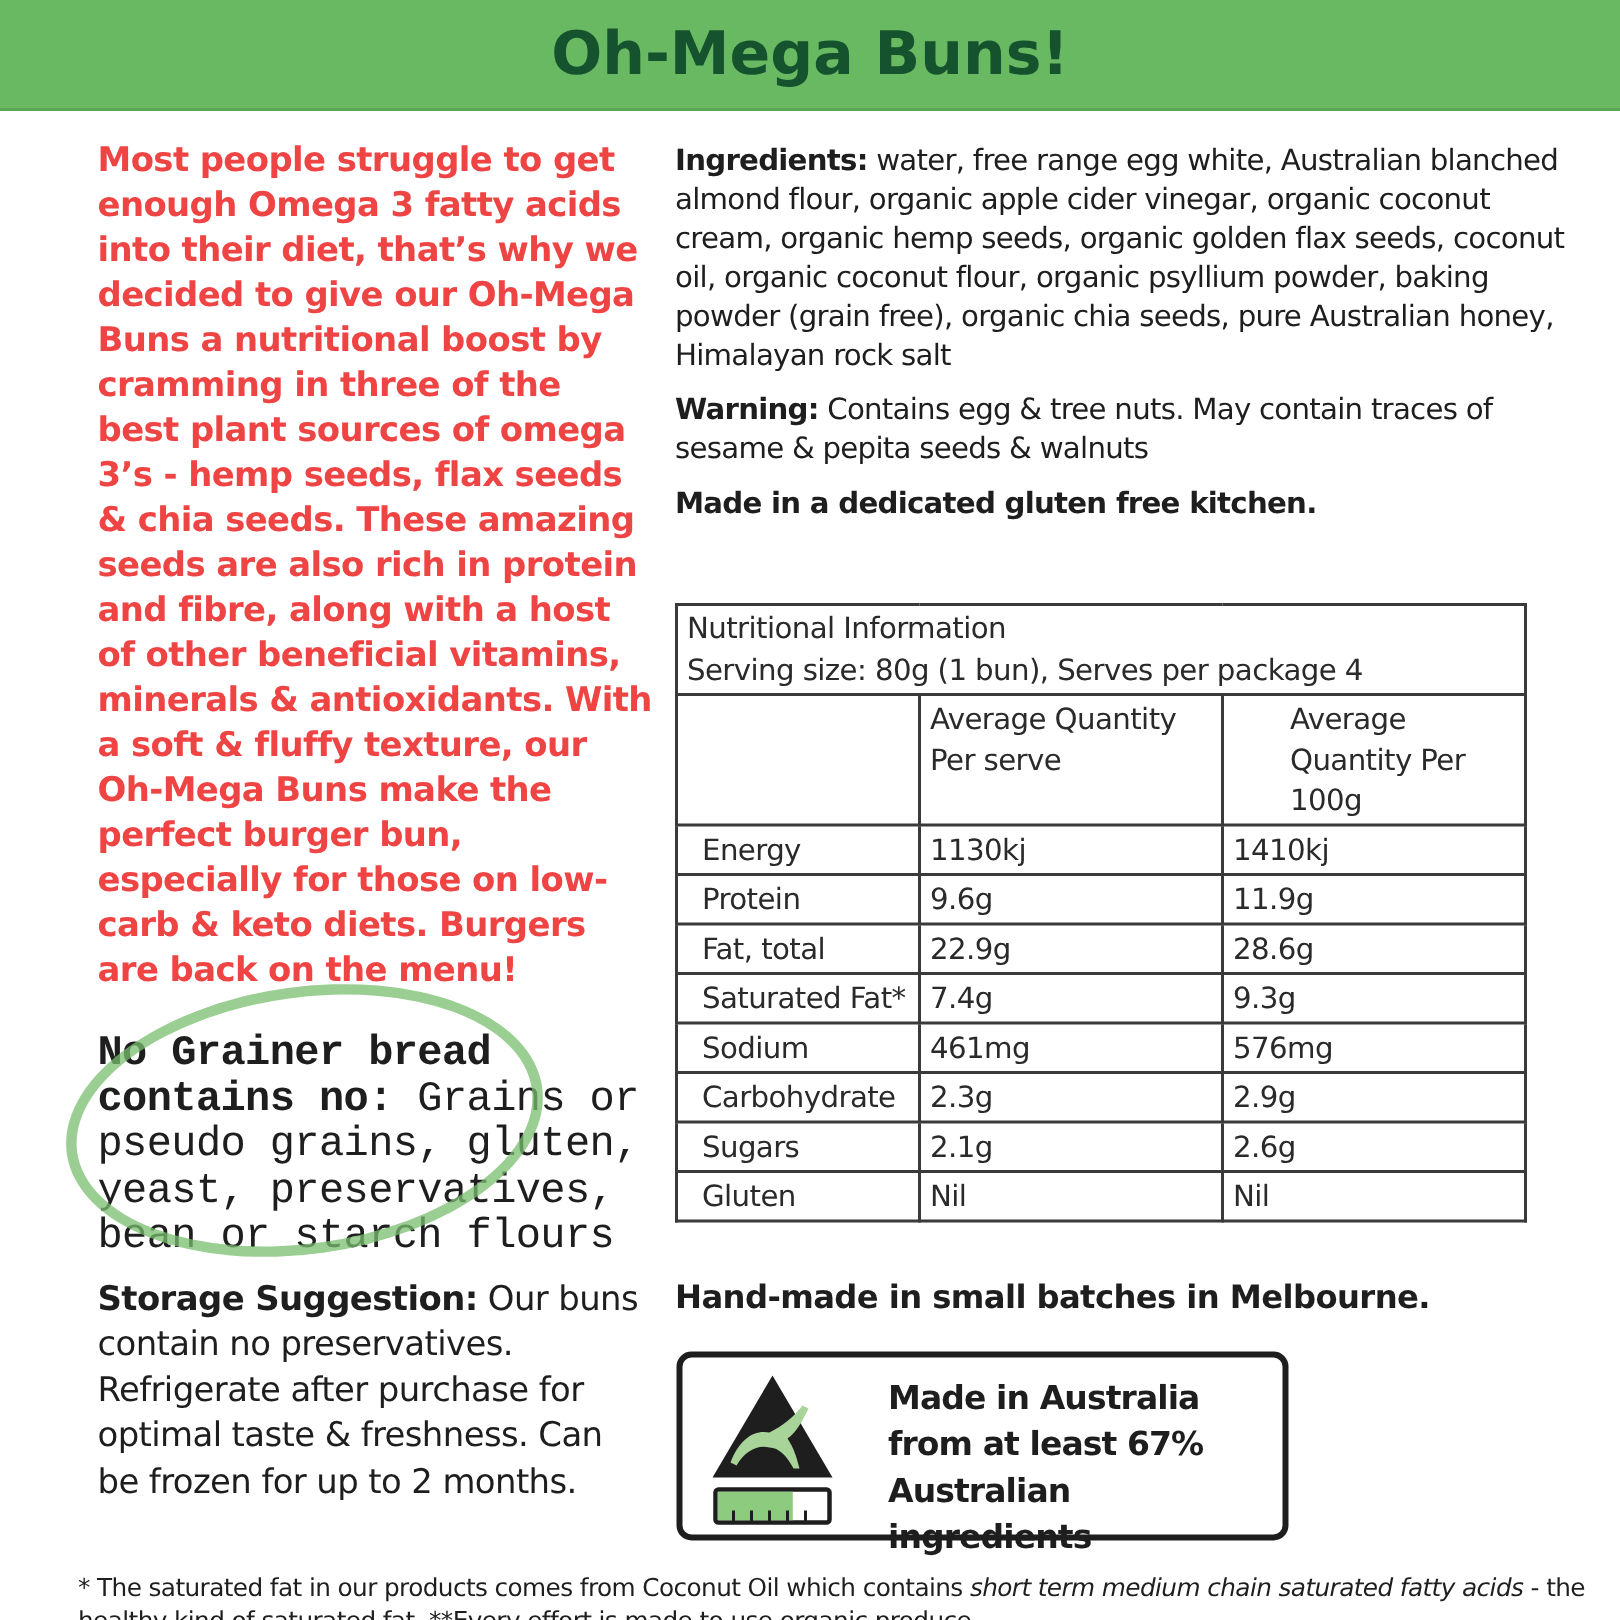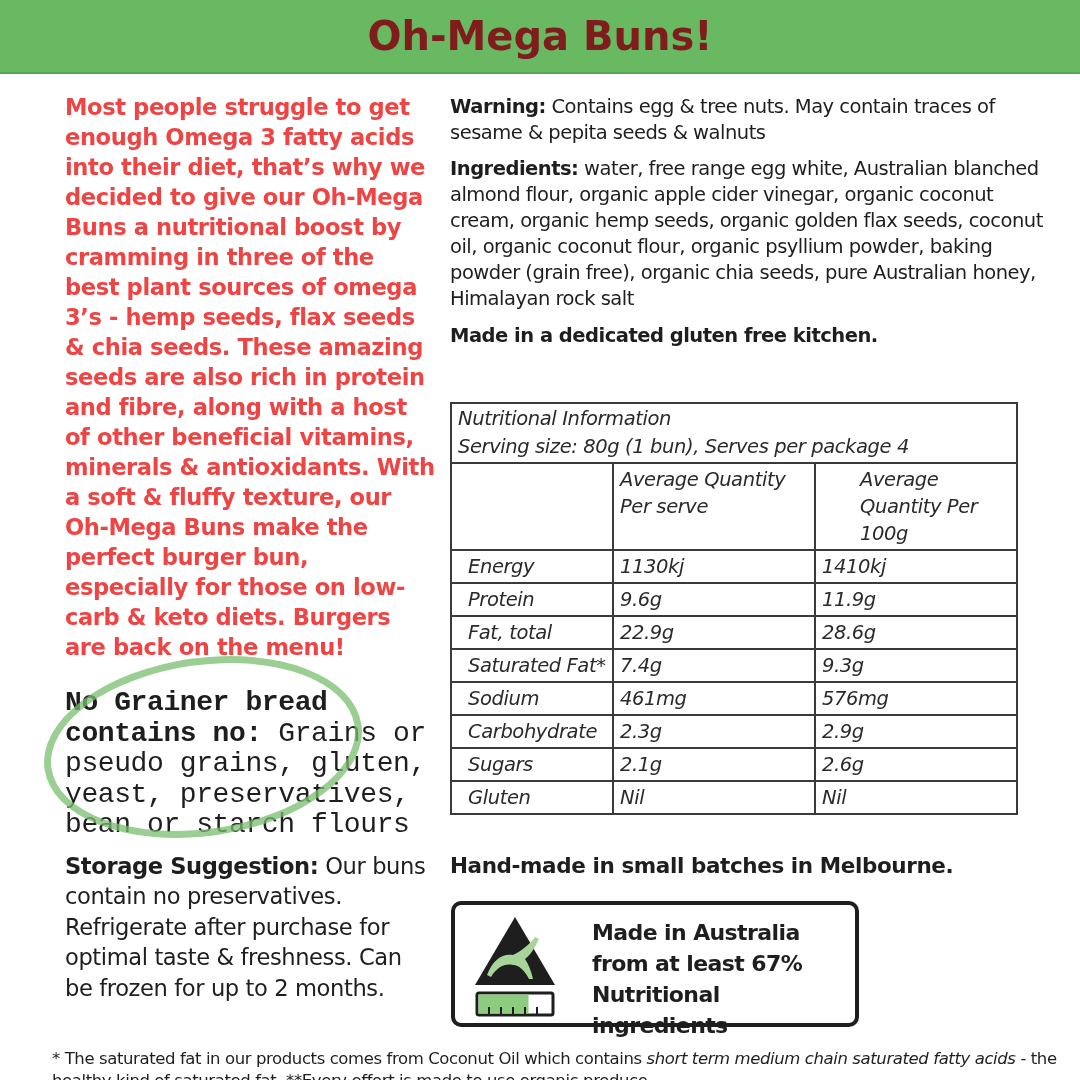--- a/index.html
+++ b/index.html
@@ -7,21 +7,21 @@
   body { font-family: "Liberation Sans", "DejaVu Sans", sans-serif; color: #1e1e1e; position: relative; }
 
   .banner {
     position: absolute; left: 0; top: 0; width: 1080px; height: 74px;
     background: #69b862;
     display: flex; align-items: center; justify-content: center;
     border-bottom: 2px solid #5aa654;
   }
   .banner h1 {
     font-family: "DejaVu Sans", sans-serif;
-    font-weight: bold; font-size: 40px; color: #7f1d1d; letter-spacing: 0px;
+    font-weight: bold; font-size: 40px; color: #14532d; letter-spacing: 0px;
   }
 
   .left-col {
     position: absolute; left: 65px; top: 92px; width: 370px;
   }
   .intro {
     font-family: "DejaVu Sans", sans-serif;
     font-weight: bold; font-size: 22.6px; line-height: 30px; color: #ef4444;
     letter-spacing: -0.4px;
   }
@@ -53,21 +53,21 @@
     font-size: 19.5px; line-height: 26px; letter-spacing: -0.5px;
   }
   .para b { font-weight: bold; }
   .para + .para { margin-top: 10px; }
   .gf { font-family: "DejaVu Sans", sans-serif; font-weight: bold; font-size: 19.5px; letter-spacing: -0.5px; margin-top: 12px; }
 
   .nutri {
     position: absolute; left: 450px; top: 402px; width: 568px;
     border-collapse: collapse;
     font-family: "DejaVu Sans", sans-serif;
-    font-size: 19.5px; letter-spacing: -0.4px; color: #2a2a2a; font-style: italic;
+    font-size: 19.5px; letter-spacing: -0.4px; color: #2a2a2a;
   }
   .nutri td {
     border: 2px solid #3a3a3a;
     padding: 2px 6px 2px 6px;
     vertical-align: top; line-height: 27px;
   }
   .nutri td.c1 { width: 162px; padding-left: 16px; }
   .nutri td.c2 { width: 202px; }
 
   .handmade {
@@ -109,24 +109,24 @@
     <b>No Grainer bread contains no:</b><span> Grains or pseudo grains, gluten, yeast, preservatives, bean or starch flours</span>
   </div>
 
   <div class="storage">
     <b>Storage Suggestion:</b><span>  Our buns contain no preservatives. Refrigerate after purchase for optimal taste &amp; freshness. Can be frozen for up to 2 months.</span>
   </div>
 </div>
 
 <div class="right-col">
   <p class="para">
-    <b>Warning:</b><span> Contains egg &amp; tree nuts. May contain traces of sesame &amp; pepita seeds &amp; walnuts</span>
+    <b>Ingredients:</b><span> water, free range egg white, Australian blanched almond flour, organic apple cider vinegar, organic coconut cream, organic hemp seeds, organic golden flax seeds, coconut oil, organic coconut flour, organic psyllium powder, baking powder (grain free), organic chia seeds, pure Australian honey, Himalayan rock salt</span>
   </p>
   <p class="para">
-    <b>Ingredients:</b><span> water, free range egg white, Australian blanched almond flour, organic apple cider vinegar, organic coconut cream, organic hemp seeds, organic golden flax seeds, coconut oil, organic coconut flour, organic psyllium powder, baking powder (grain free), organic chia seeds, pure Australian honey, Himalayan rock salt</span>
+    <b>Warning:</b><span> Contains egg &amp; tree nuts. May contain traces of sesame &amp; pepita seeds &amp; walnuts</span>
   </p>
   <p class="gf">Made in a dedicated gluten free kitchen.</p>
 </div>
 
 <table class="nutri">
   <tbody>
       <tr>
     <td colspan="3" style="line-height:28px; padding-top:1px; padding-bottom:1px;">
       <div>Nutritional Information</div>
       <div>Serving size: 80g (1 bun), Serves per package 4</div>
@@ -190,19 +190,19 @@
     <rect x="5.5" y="79.5" width="50" height="19" fill="#8dcb7f"></rect>
     <line x1="16" y1="92" x2="16" y2="99" stroke="#1e1e1e" stroke-width="2"></line>
     <line x1="28" y1="92" x2="28" y2="99" stroke="#1e1e1e" stroke-width="2"></line>
     <line x1="40" y1="92" x2="40" y2="99" stroke="#1e1e1e" stroke-width="2"></line>
     <line x1="52" y1="92" x2="52" y2="99" stroke="#1e1e1e" stroke-width="2"></line>
     <line x1="64" y1="92" x2="64" y2="99" stroke="#1e1e1e" stroke-width="2"></line>
   </svg>
   <div class="aus-text">
     <div>Made in Australia</div>
     <div>from at least 67%</div>
-    <div>Nutritional ingredients</div>
+    <div>Australian ingredients</div>
   </div>
 </div>
 
 <p class="footnote">
   <span>* The saturated fat in our products comes from Coconut Oil which contains </span><i>short term medium chain saturated fatty acids</i><span> - the healthy kind of saturated fat. **Every effort is made to use organic produce</span>
 </p>
 
 </body></html>

